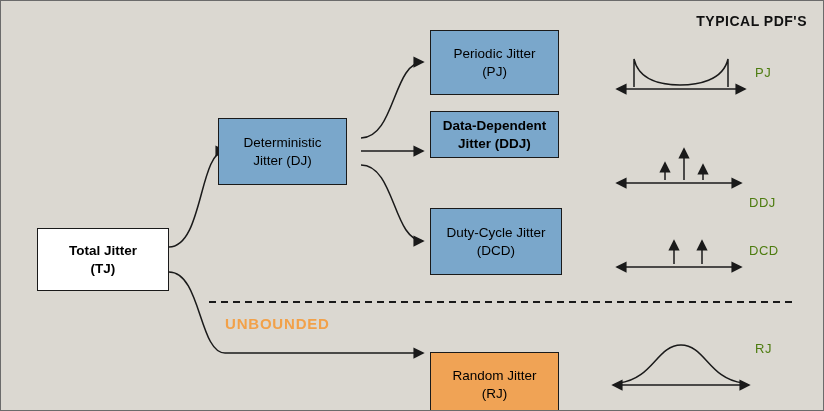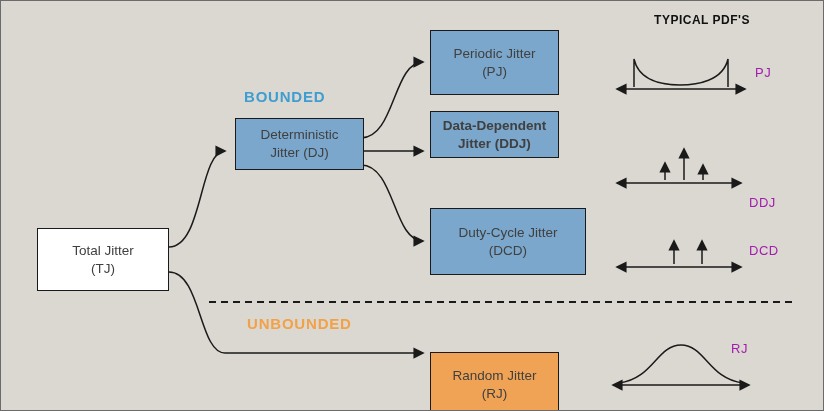--- a/index.html
+++ b/index.html
@@ -11,41 +11,41 @@
     box-sizing:border-box;
     font-family:"Liberation Sans", sans-serif;
     overflow:hidden;
   }
   .box{
     position:absolute;
     display:flex;align-items:center;justify-content:center;
     text-align:center;
     white-space:pre-line;
     border:1px solid #1a1a1a;
-    font-size:13.5px;line-height:1.3;color:#404040;
+    font-size:13.5px;line-height:1.3;color:#000000;
     box-sizing:border-box;
   }
-  .white{background:#ffffff;}
+  .white{background:#ffffff;font-weight:bold;}
   .blue{background:#7aa7cb;}
   .orange{background:#f0a355;margin-top:31px;}
   .grouplabel{
     position:absolute;
     font-size:15px;font-weight:bold;letter-spacing:0.8px;
   }
   .bounded{color:#3e9dd1;}
   .unbounded{color:#f2a149;}
   .pdf-title{
     position:absolute;
     left:596px;top:12px;width:210px;
-    text-align:center;
-    font-size:12px;font-weight:bold;letter-spacing:0.5px;color:#111;
+    text-align:right;
+    font-size:14px;font-weight:bold;letter-spacing:0.5px;color:#111;
   }
   .pdf-label{
     position:absolute;
-    font-size:13px;color:#a21caf;letter-spacing:0.5px;
+    font-size:13px;color:#4d7c0f;letter-spacing:0.5px;
   }
   svg.overlay{
     position:absolute;left:0;top:0;
     pointer-events:none;
   }
 </style>
 </head>
 <body>
 
 <div class="stage">
@@ -86,41 +86,40 @@
       <path d="M 673 263 L 673 240" marker-end="url(#ah)"></path>
       <path d="M 701 263 L 701 240" marker-end="url(#ah)"></path>
     </g>
 
     <g fill="none" stroke="#1a1a1a" stroke-width="1.5">
       <path d="M 612 384 L 748 384" marker-start="url(#ah)" marker-end="url(#ah)"></path>
       <path d="M 618 382 C 652 378 656 344 680 344 C 704 344 708 378 742 382"></path>
     </g>
   </svg>
 
-  <div class="grouplabel bounded" style="left:243px;top:87px;">BOUNDED</div>
-  <div class="grouplabel unbounded" style="left:246px;top:314px;">UNBOUNDED</div>
+  <div class="grouplabel unbounded" style="left:224px;top:314px;">UNBOUNDED</div>
 
   <div class="pdf-title">TYPICAL PDF'S</div>
 
   <div class="box white" style="left:36px;top:227px;width:132px;height:63px;">Total Jitter
 (TJ)</div>
 
-  <div class="box blue" style="left:234px;top:117px;width:129px;height:52px;">Deterministic
+  <div class="box blue" style="left:217px;top:117px;width:129px;height:67px;">Deterministic
 Jitter (DJ)</div>
 
   <div class="box blue" style="left:429px;top:29px;width:129px;height:65px;">Periodic Jitter
 (PJ)</div>
 
   <div class="box blue" style="left:429px;top:110px;width:129px;height:47px;font-weight:bold;">Data-Dependent
 Jitter (DDJ)</div>
 
-  <div class="box blue" style="left:429px;top:207px;width:156px;height:67px;">Duty-Cycle Jitter
+  <div class="box blue" style="left:429px;top:207px;width:132px;height:67px;">Duty-Cycle Jitter
 (DCD)</div>
 
   <div class="box orange" style="left:429px;top:320px;width:129px;height:65px;">Random Jitter
 (RJ)</div>
 
   <div class="pdf-label" style="left:754px;top:64px;">PJ</div>
   <div class="pdf-label" style="left:748px;top:166px;margin-top:28px;">DDJ</div>
   <div class="pdf-label" style="left:748px;top:242px;">DCD</div>
-  <div class="pdf-label" style="left:730px;top:340px;">RJ</div>
+  <div class="pdf-label" style="left:754px;top:340px;">RJ</div>
 
 </div>
 
 </body></html>

